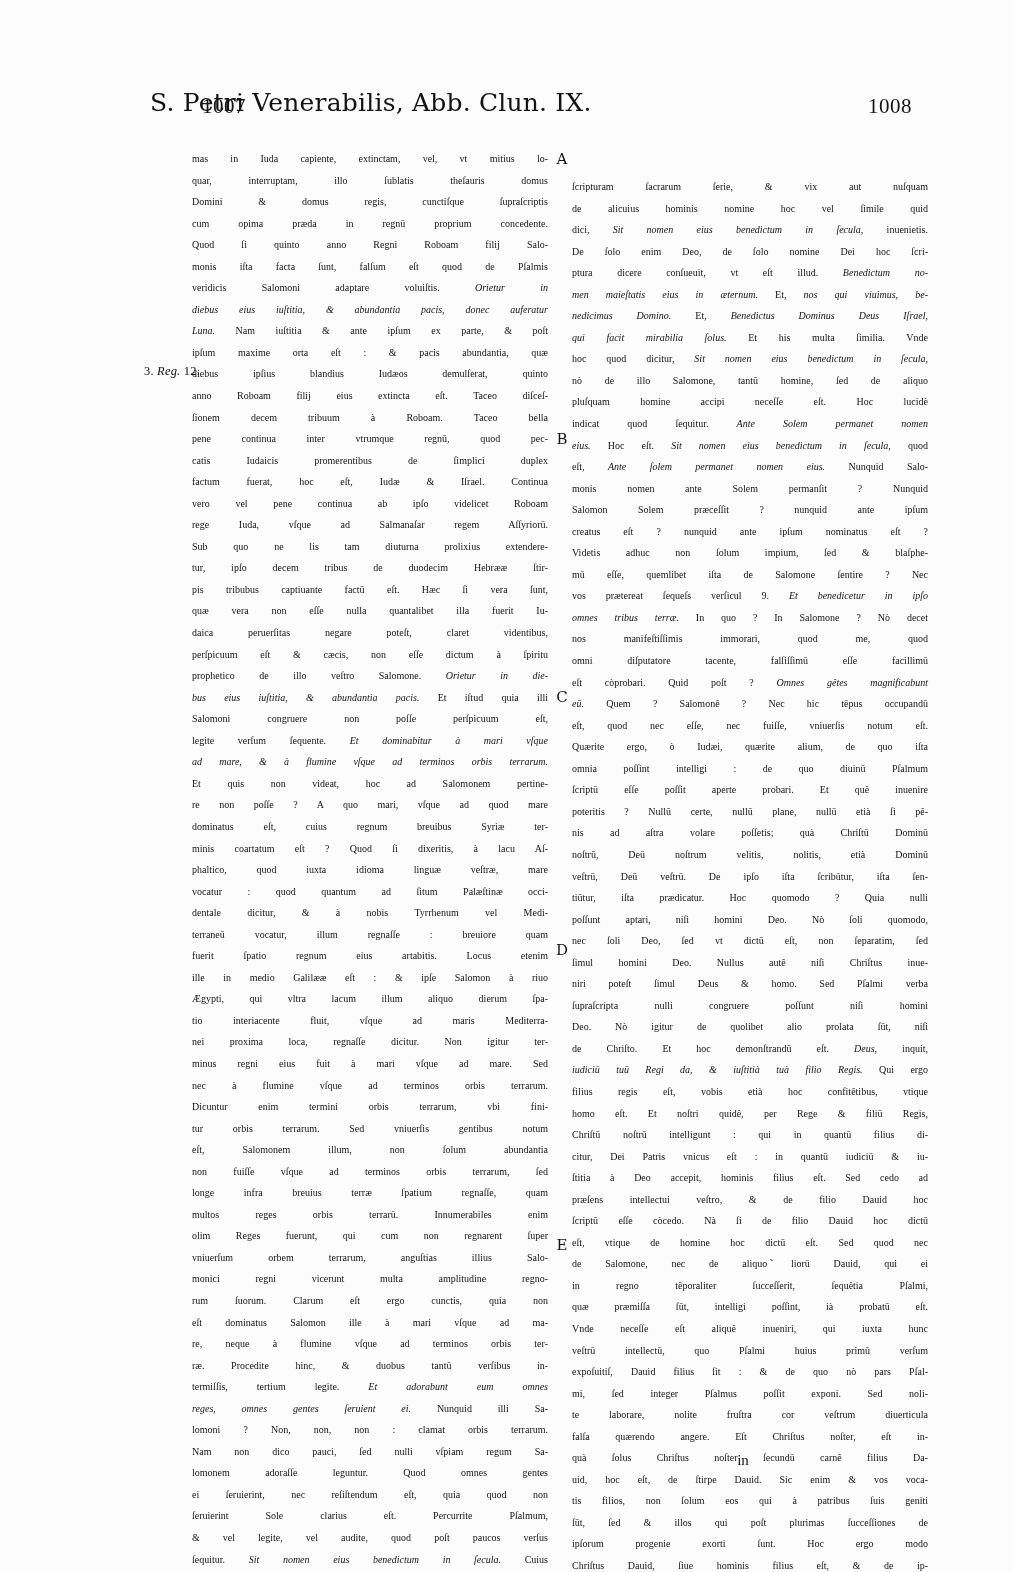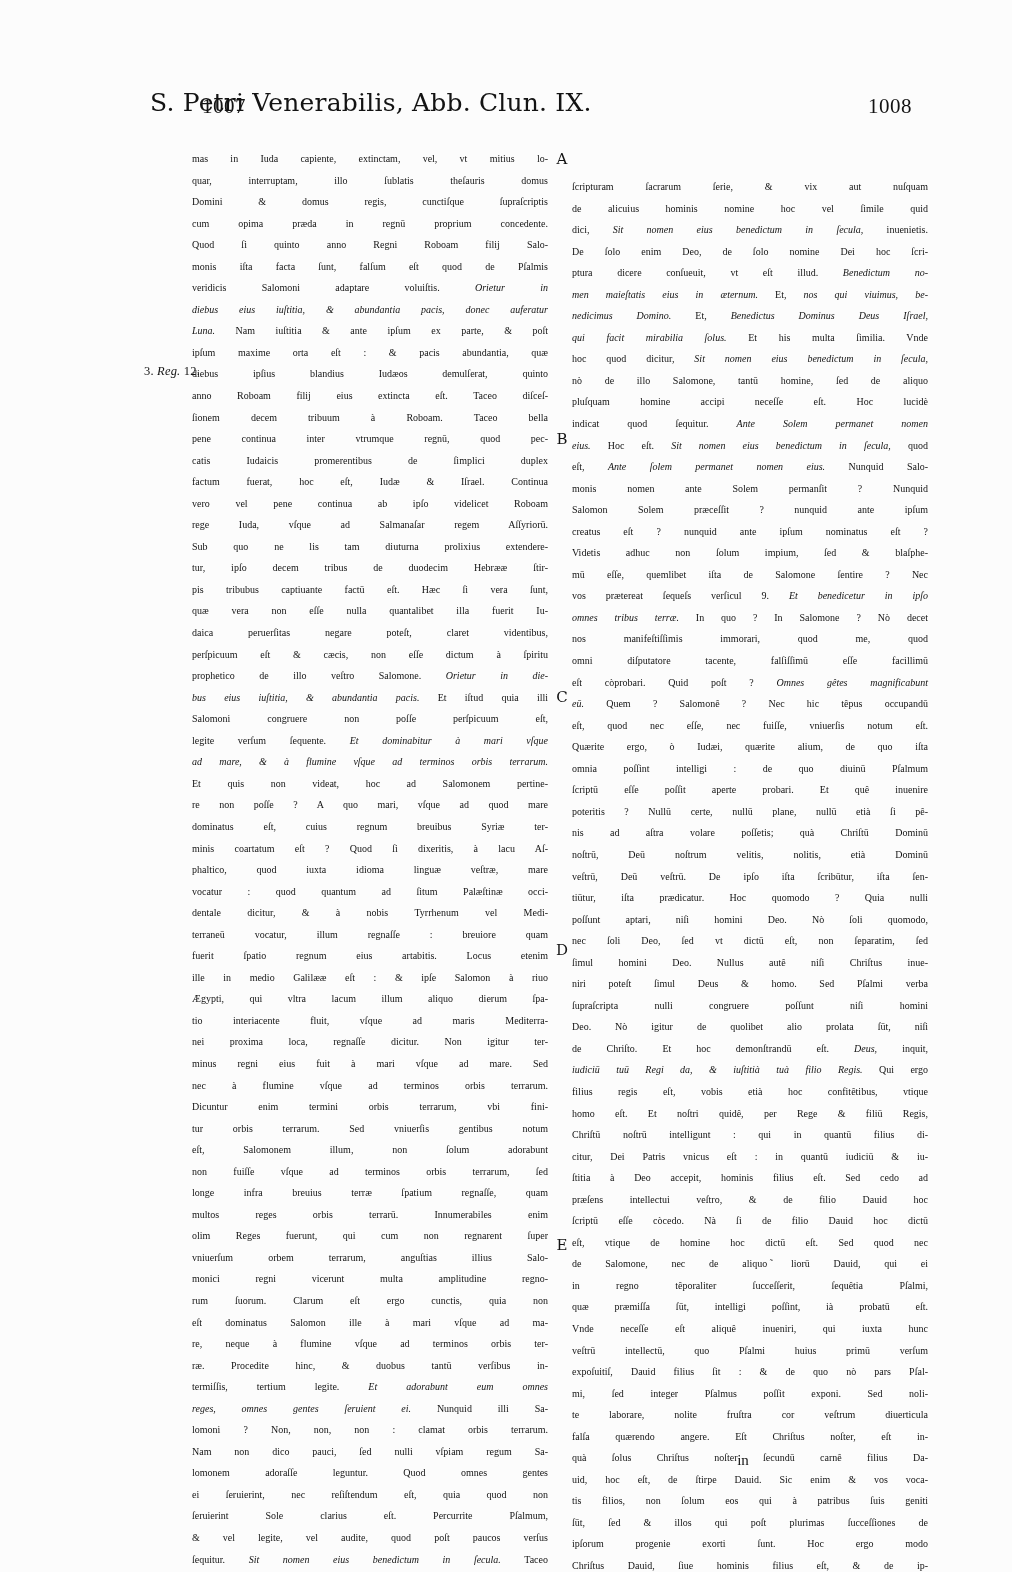--- a/index.html
+++ b/index.html
@@ -179,40 +179,40 @@
         <span class="ln"><span>terraneū vocatur, illum regnaſſe : breuiore quam</span></span>
         <span class="ln"><span>fuerit ſpatio regnum eius artabitis. Locus etenim</span></span>
         <span class="ln"><span>ille in medio Galilææ eſt : &amp; ipſe Salomon à riuo</span></span>
         <span class="ln"><span>Ægypti, qui vltra lacum illum aliquo dierum ſpa-</span></span>
         <span class="ln"><span>tio interiacente fluit, vſque ad maris Mediterra-</span></span>
         <span class="ln"><span>nei proxima loca, regnaſſe dicitur. Non igitur ter-</span></span>
         <span class="ln"><span>minus regni eius fuit à mari vſque ad mare. Sed</span></span>
         <span class="ln"><span>nec à flumine vſque ad terminos orbis terrarum.</span></span>
         <span class="ln"><span>Dicuntur enim termini orbis terrarum, vbi fini-</span></span>
         <span class="ln"><span>tur orbis terrarum. Sed vniuerſis gentibus notum</span></span>
-        <span class="ln"><span>eſt, Salomonem illum, non ſolum adorabunt</span></span>
+        <span class="ln"><span>eſt, Salomonem illum, non ſolum abundantia</span></span>
         <span class="ln"><span>non fuiſſe vſque ad terminos orbis terrarum, ſed</span></span>
         <span class="ln"><span>longe infra breuius terræ ſpatium regnaſſe, quam</span></span>
         <span class="ln"><span>multos reges orbis terrarū. Innumerabiles enim</span></span>
         <span class="ln"><span>olim Reges fuerunt, qui cum non regnarent ſuper</span></span>
         <span class="ln"><span>vniuerſum orbem terrarum, anguſtias illius Salo-</span></span>
         <span class="ln"><span>monici regni vicerunt multa amplitudine regno-</span></span>
         <span class="ln"><span>rum ſuorum. Clarum eſt ergo cunctis, quia non</span></span>
         <span class="ln"><span>eſt dominatus Salomon ille à mari vſque ad ma-</span></span>
         <span class="ln"><span>re, neque à flumine vſque ad terminos orbis ter-</span></span>
         <span class="ln"><span>ræ. Procedite hinc, &amp; duobus tantū verſibus in-</span></span>
         <span class="ln"><span>termiſſis, tertium legite. </span><span class="it">Et adorabunt eum omnes</span></span>
         <span class="ln"><span class="it">reges, omnes gentes ſeruient ei.</span><span> Nunquid illi Sa-</span></span>
         <span class="ln"><span>lomoni ? Non, non, non : clamat orbis terrarum.</span></span>
         <span class="ln"><span>Nam non dico pauci, ſed nulli vſpiam regum Sa-</span></span>
         <span class="ln"><span>lomonem adoraſſe leguntur. Quod omnes gentes</span></span>
         <span class="ln"><span>ei ſeruierint, nec reſiſtendum eſt, quia quod non</span></span>
         <span class="ln"><span>ſeruierint Sole clarius eſt. Percurrite Pſalmum,</span></span>
         <span class="ln"><span>&amp; vel legite, vel audite, quod poſt paucos verſus</span></span>
-        <span class="ln"><span>ſequitur. </span><span class="it">Sit nomen eius benedictum in ſecula.</span><span> Taceo</span></span>
+        <span class="ln"><span>ſequitur. </span><span class="it">Sit nomen eius benedictum in ſecula.</span><span> Cuius</span></span>
         <span class="ln last"></span>
       </p>
   </div>
 
   <div class="col col-right">
     <p id="col-right-body">
         <span class="ln"><span>ſcripturam ſacrarum ſerie, &amp; vix aut nuſquam</span></span>
         <span class="ln"><span>de alicuius hominis nomine hoc vel ſimile quid</span></span>
         <span class="ln"><span>dici, </span><span class="it">Sit nomen eius benedictum in ſecula,</span><span> inuenietis.</span></span>
         <span class="ln"><span>De ſolo enim Deo, de ſolo nomine Dei hoc ſcri-</span></span>

